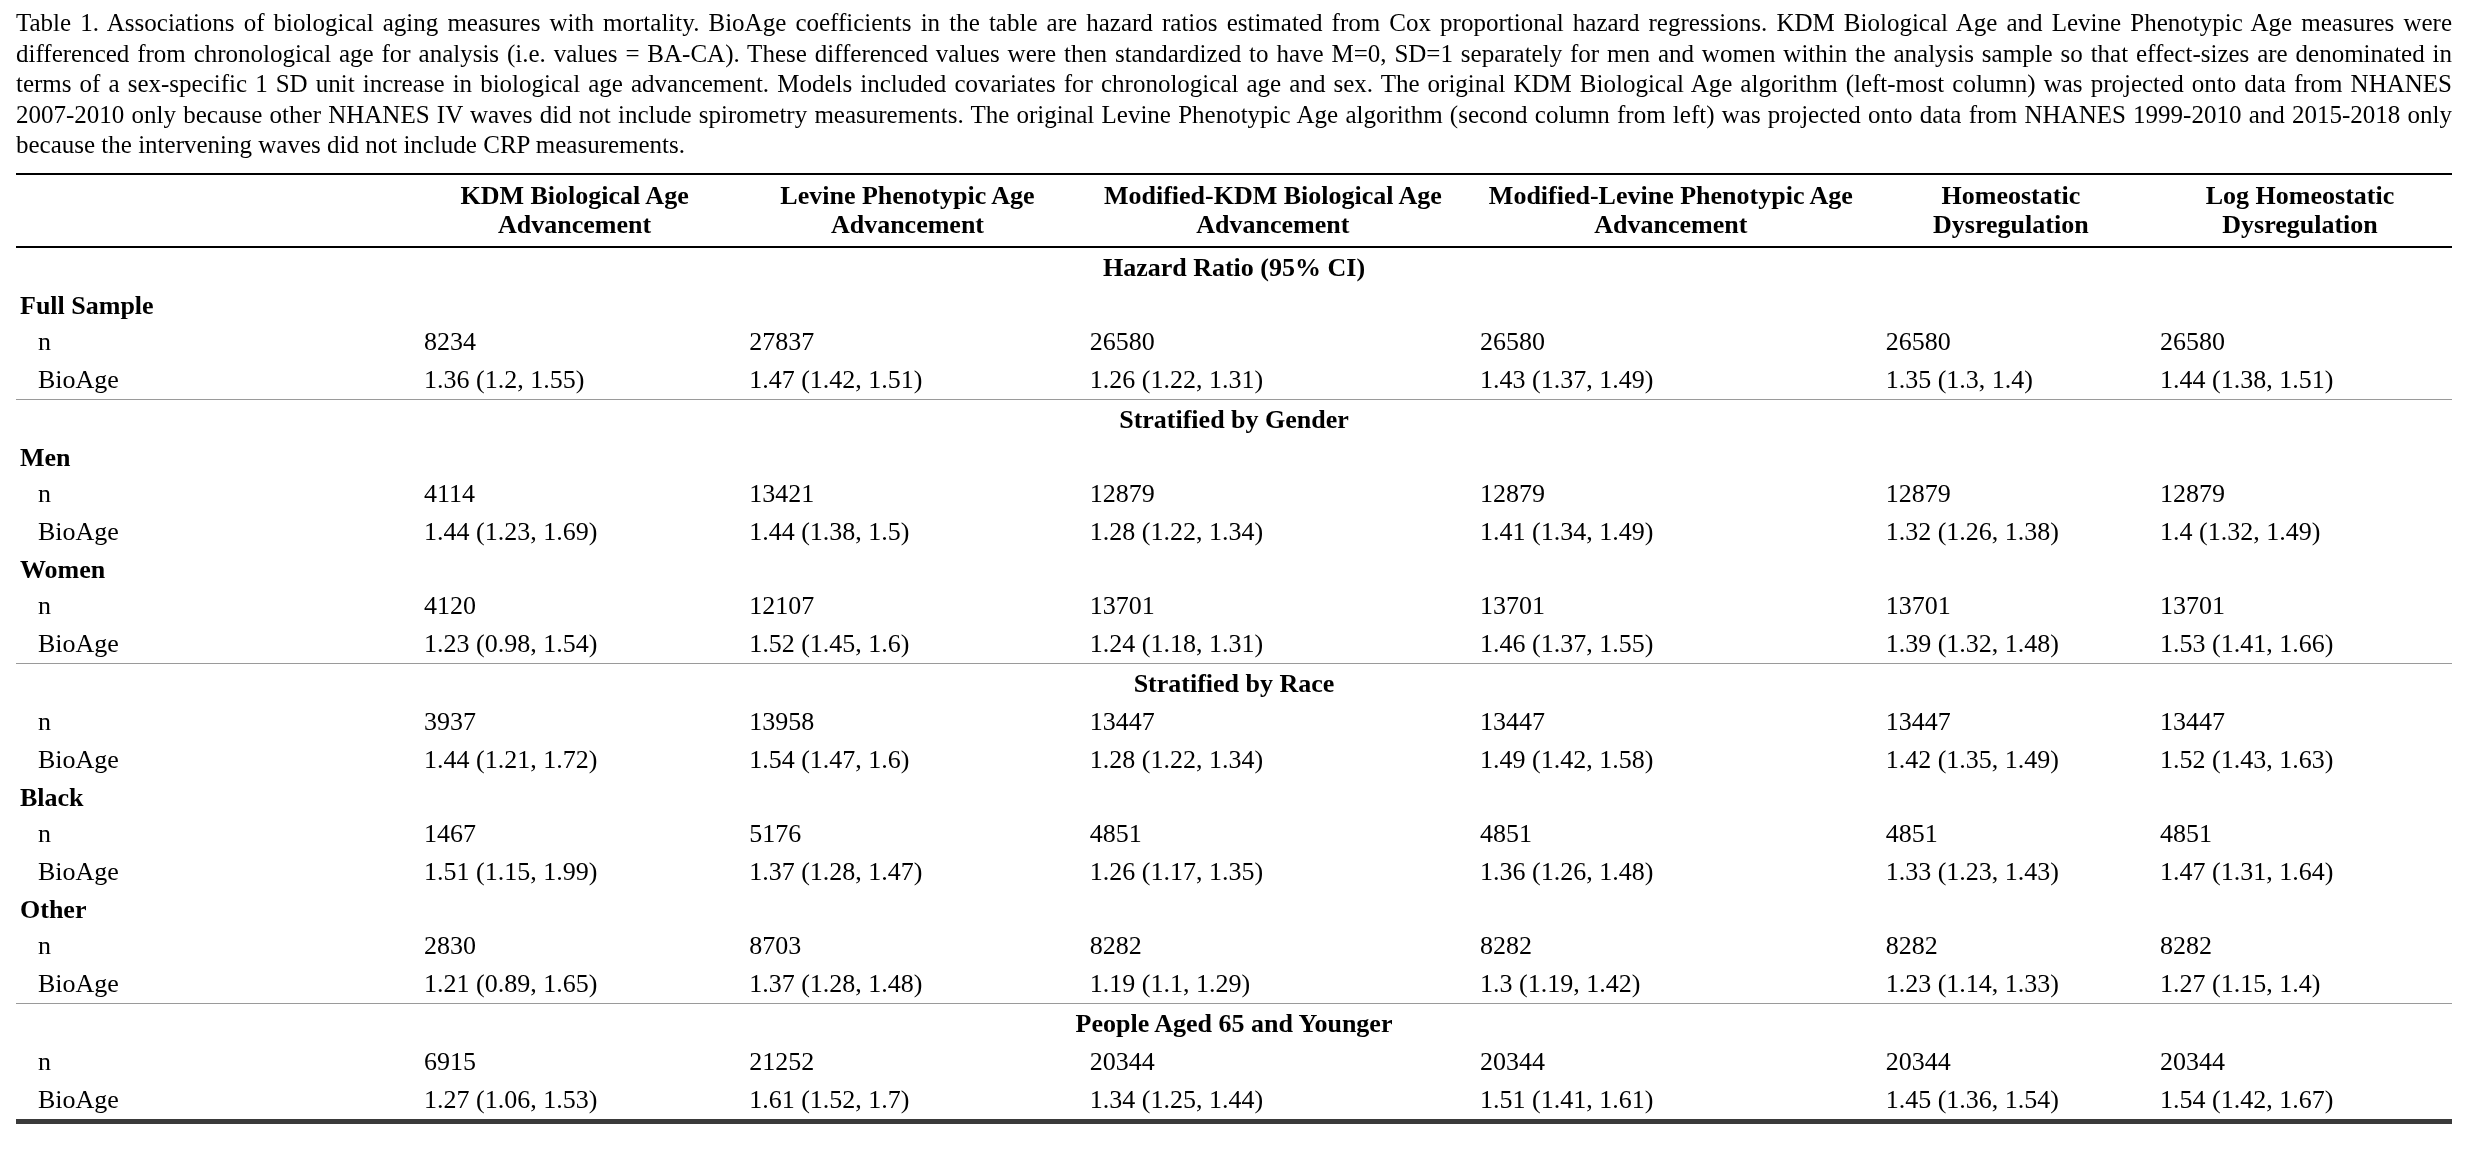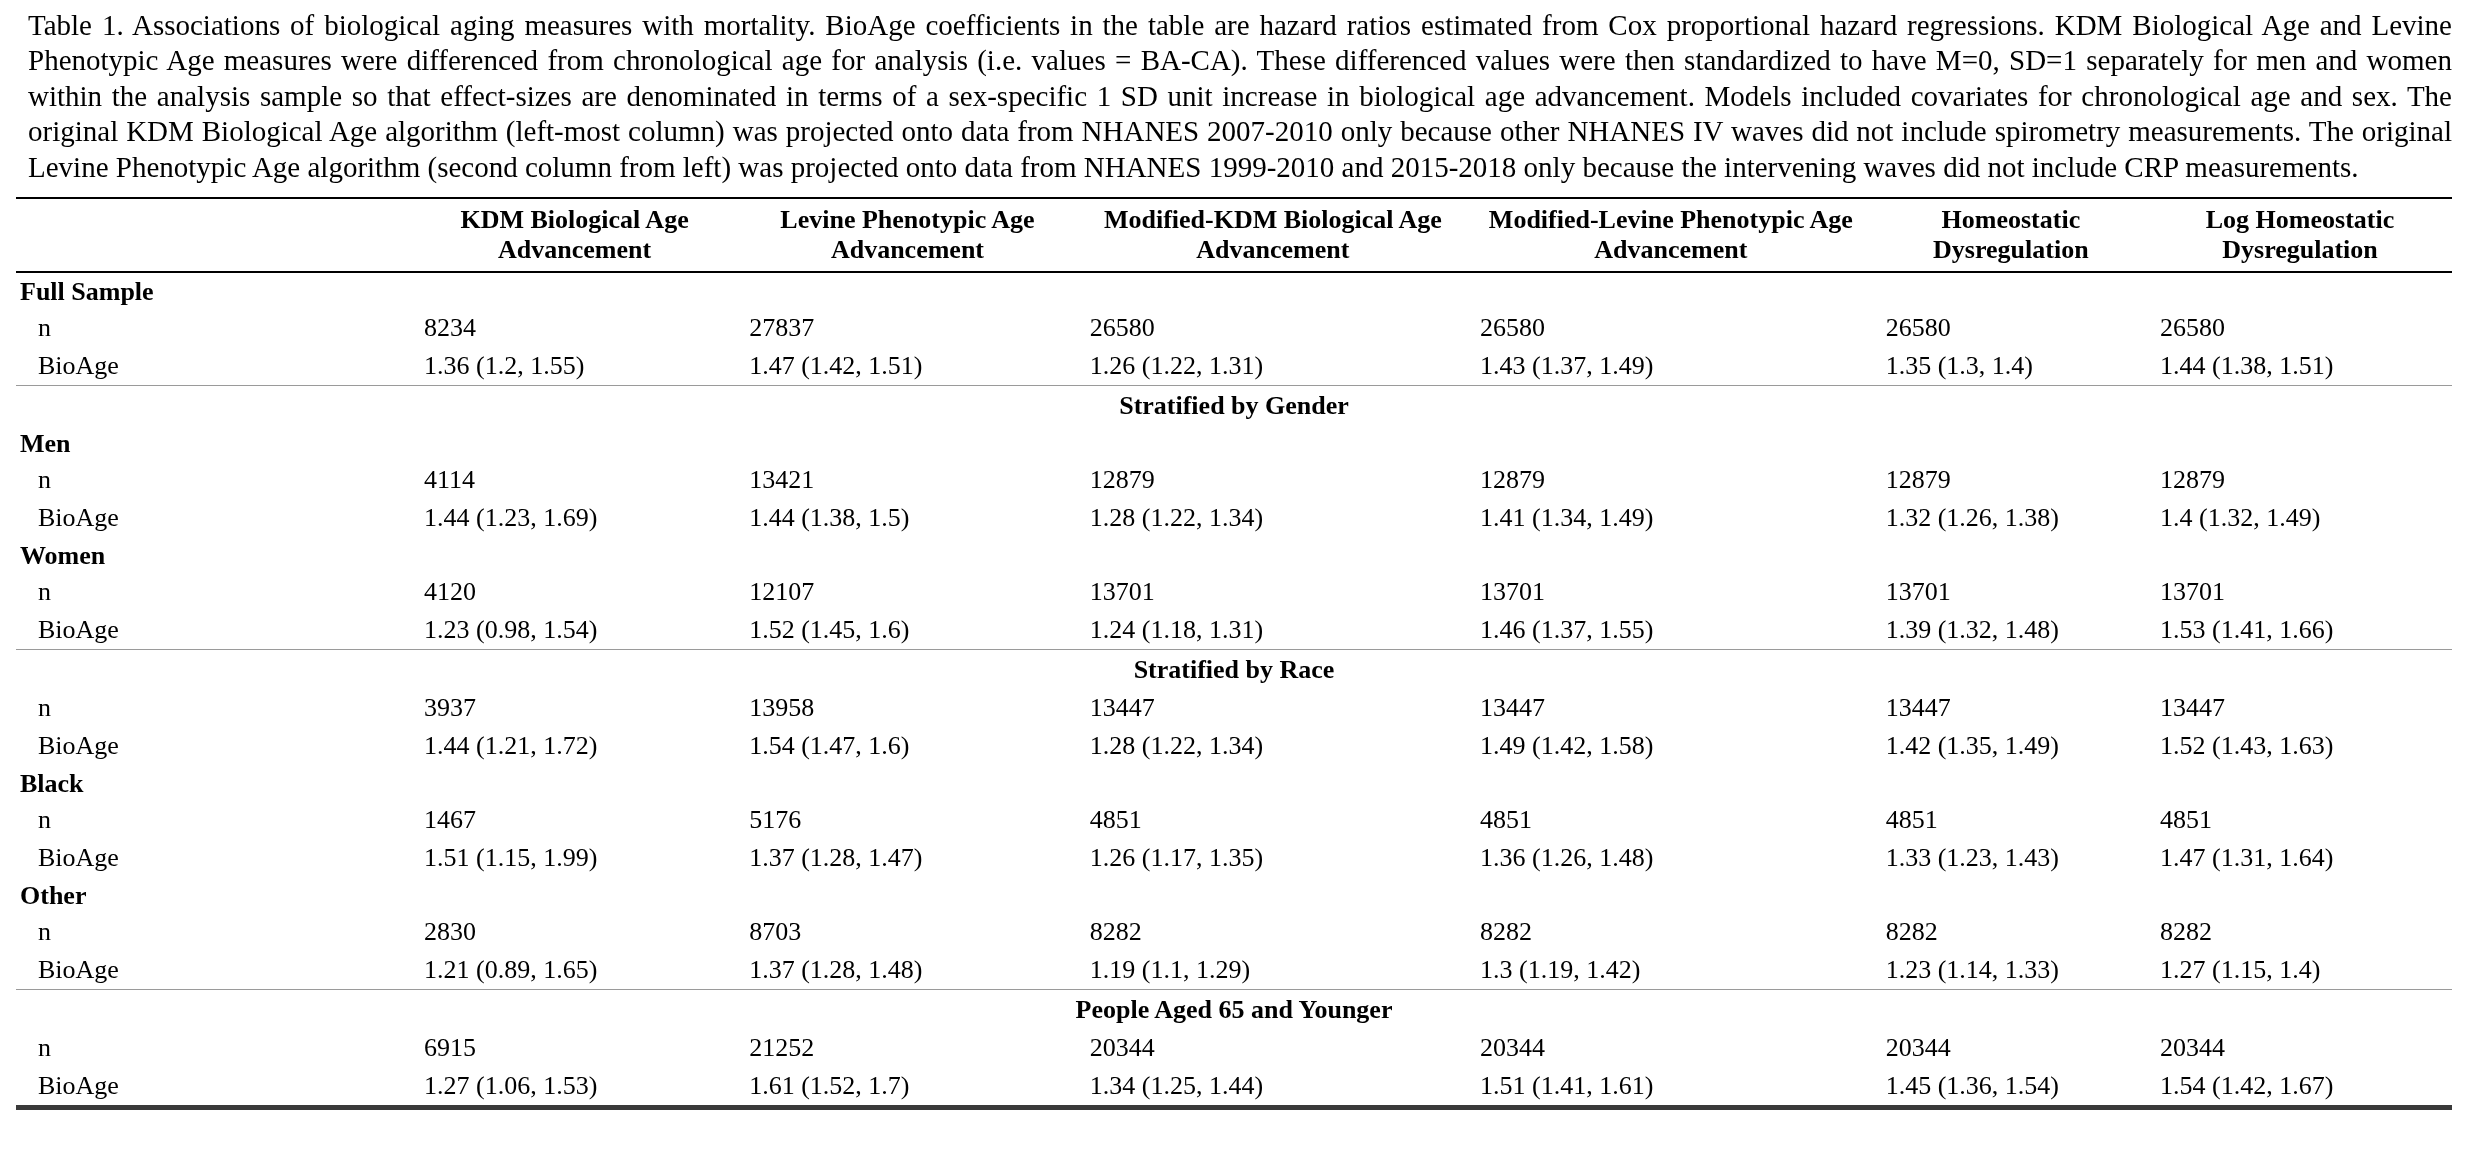--- a/index.html
+++ b/index.html
@@ -9,24 +9,24 @@
     color: #000000;
     font-family: "Liberation Serif", "DejaVu Serif", serif;
   }
   .page {
     width: 2468px;
     box-sizing: border-box;
     padding: 8px 16px 0 16px;
     background: #ffffff;
   }
   .caption {
-    font-size: 29px;
+    font-size: 25px;
     line-height: 1.22;
     text-align: justify;
-    margin: 0 0 12px 12px;
+    margin: 0 0 12px 0;
   }
   table.results {
     width: 100%;
     border-collapse: collapse;
     font-size: 26px;
     border-bottom: 5px solid #3a3a3a;
   }
   table.results thead th {
     border-top: 2px solid #000;
     border-bottom: 2px solid #000;
@@ -74,20 +74,23 @@
         <th class="corner"></th>
         <th>KDM Biological Age Advancement</th>
         <th>Levine Phenotypic Age Advancement</th>
         <th>Modified-KDM Biological Age Advancement</th>
         <th>Modified-Levine Phenotypic Age Advancement</th>
         <th>Homeostatic Dysregulation</th>
         <th>Log Homeostatic Dysregulation</th>
       </tr>
     </thead>
     <tbody>
+        <tr class="section-row">
+          <td colspan="7">Hazard Ratio (95% CI)</td>
+        </tr>
         <tr class="group-row">
           <td colspan="7">Full Sample</td>
         </tr>
         <tr class="data-row">
           <td class="row-label">n</td>
           <td>8234</td>
           <td>27837</td>
           <td>26580</td>
           <td>26580</td>
           <td>26580</td>

